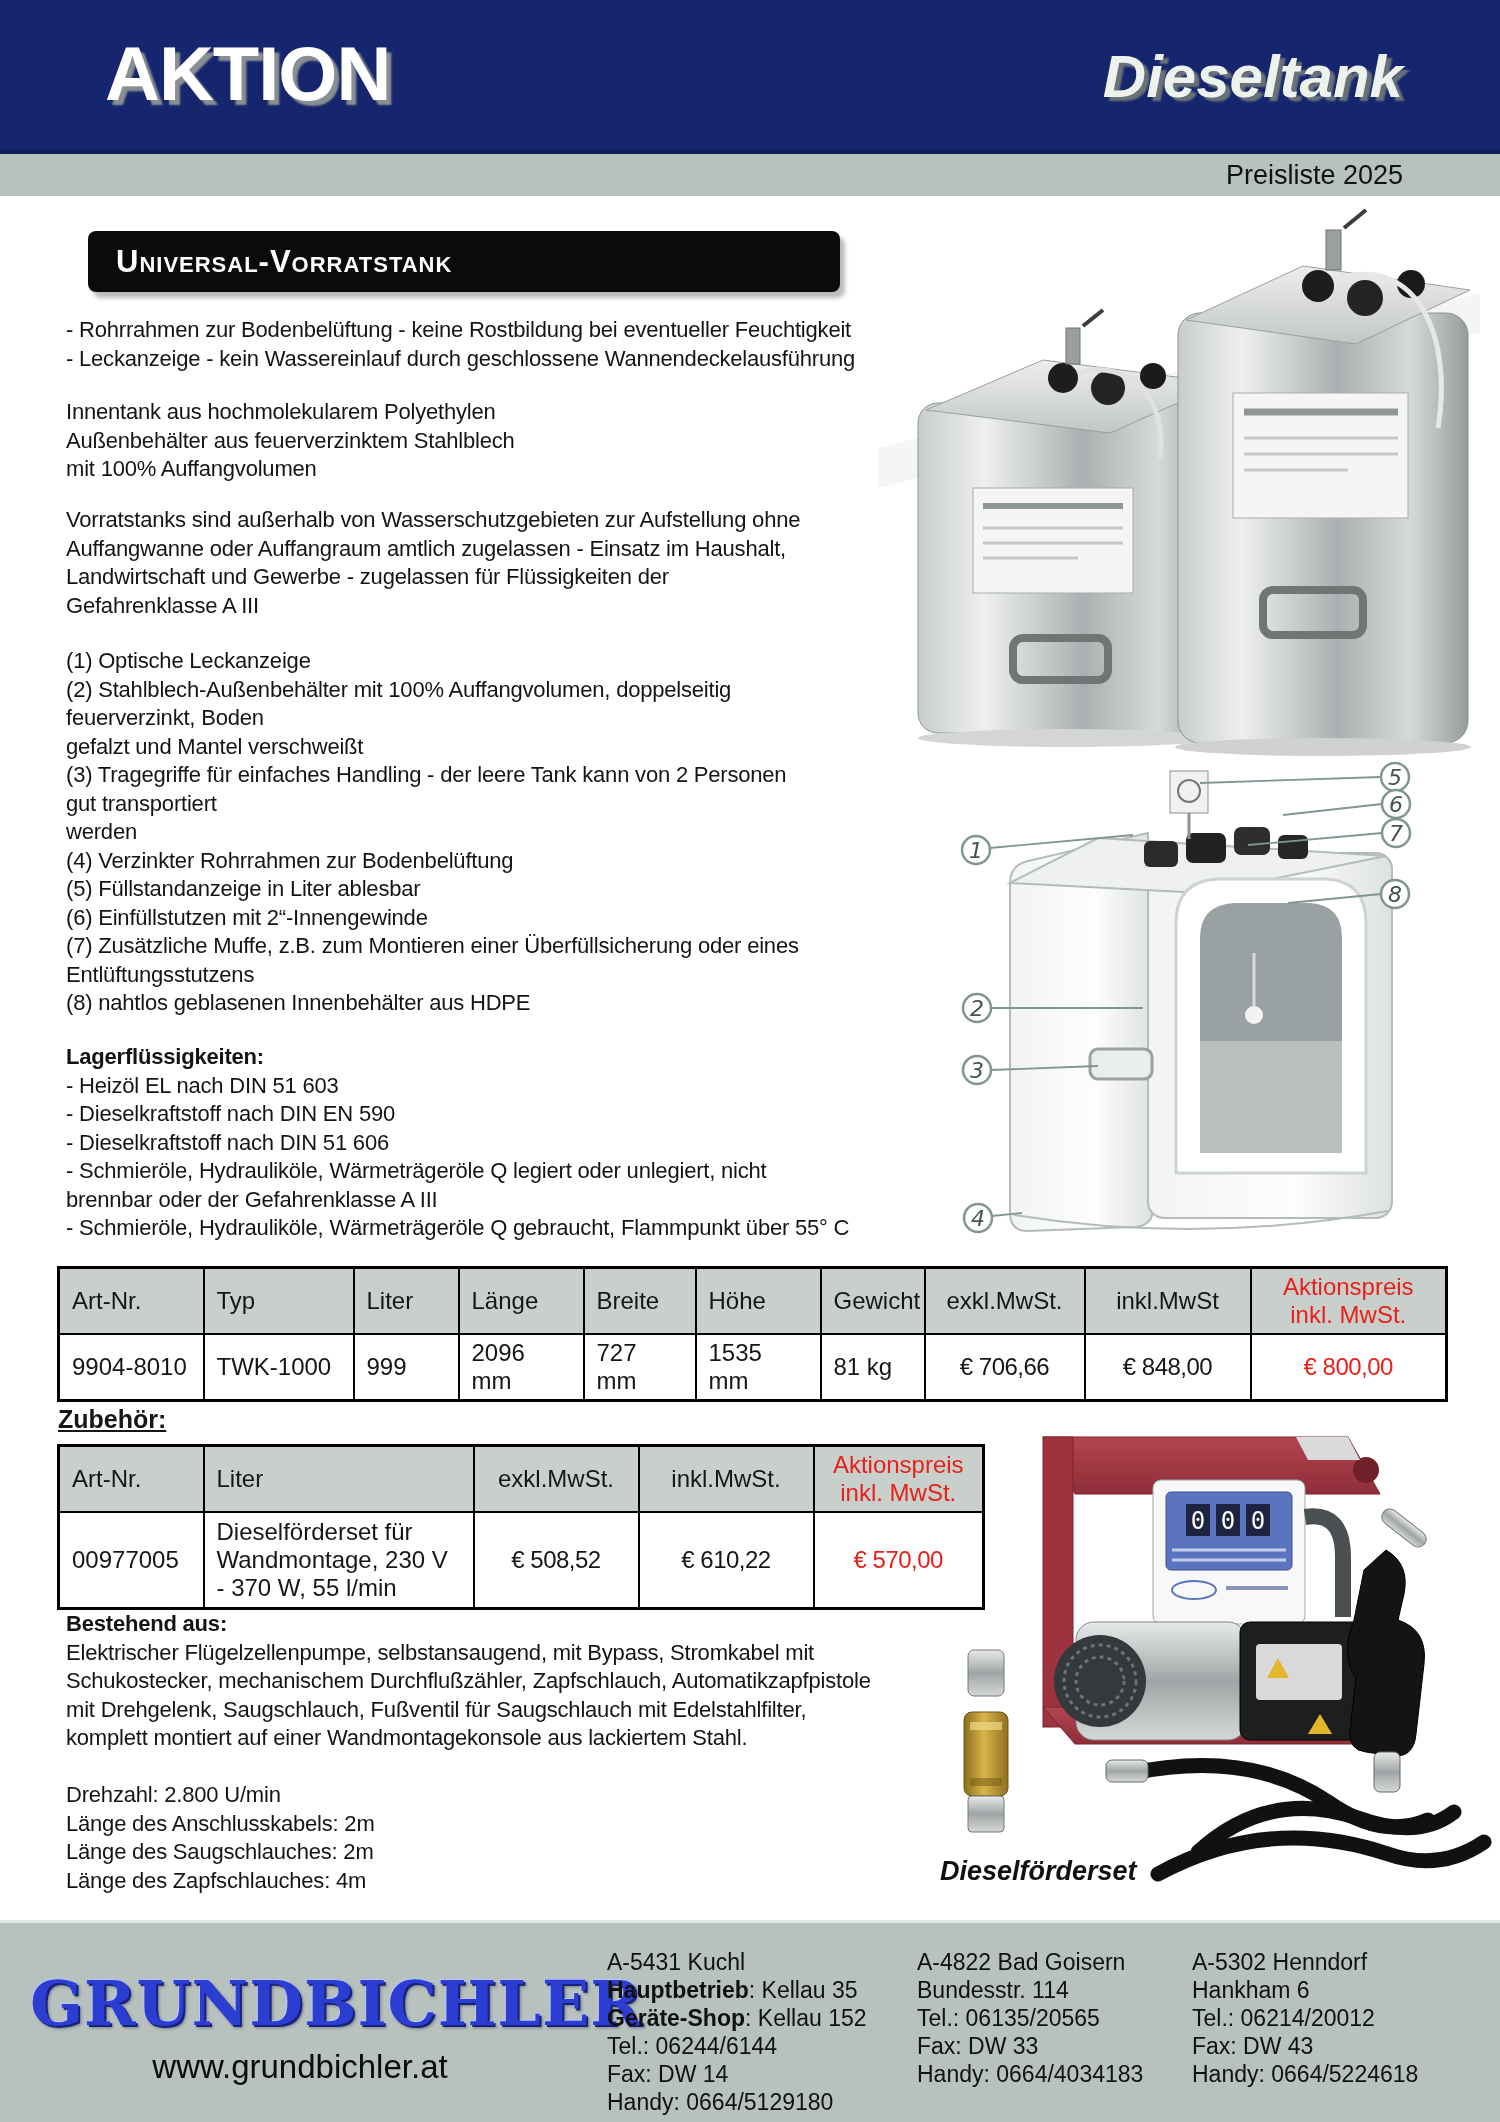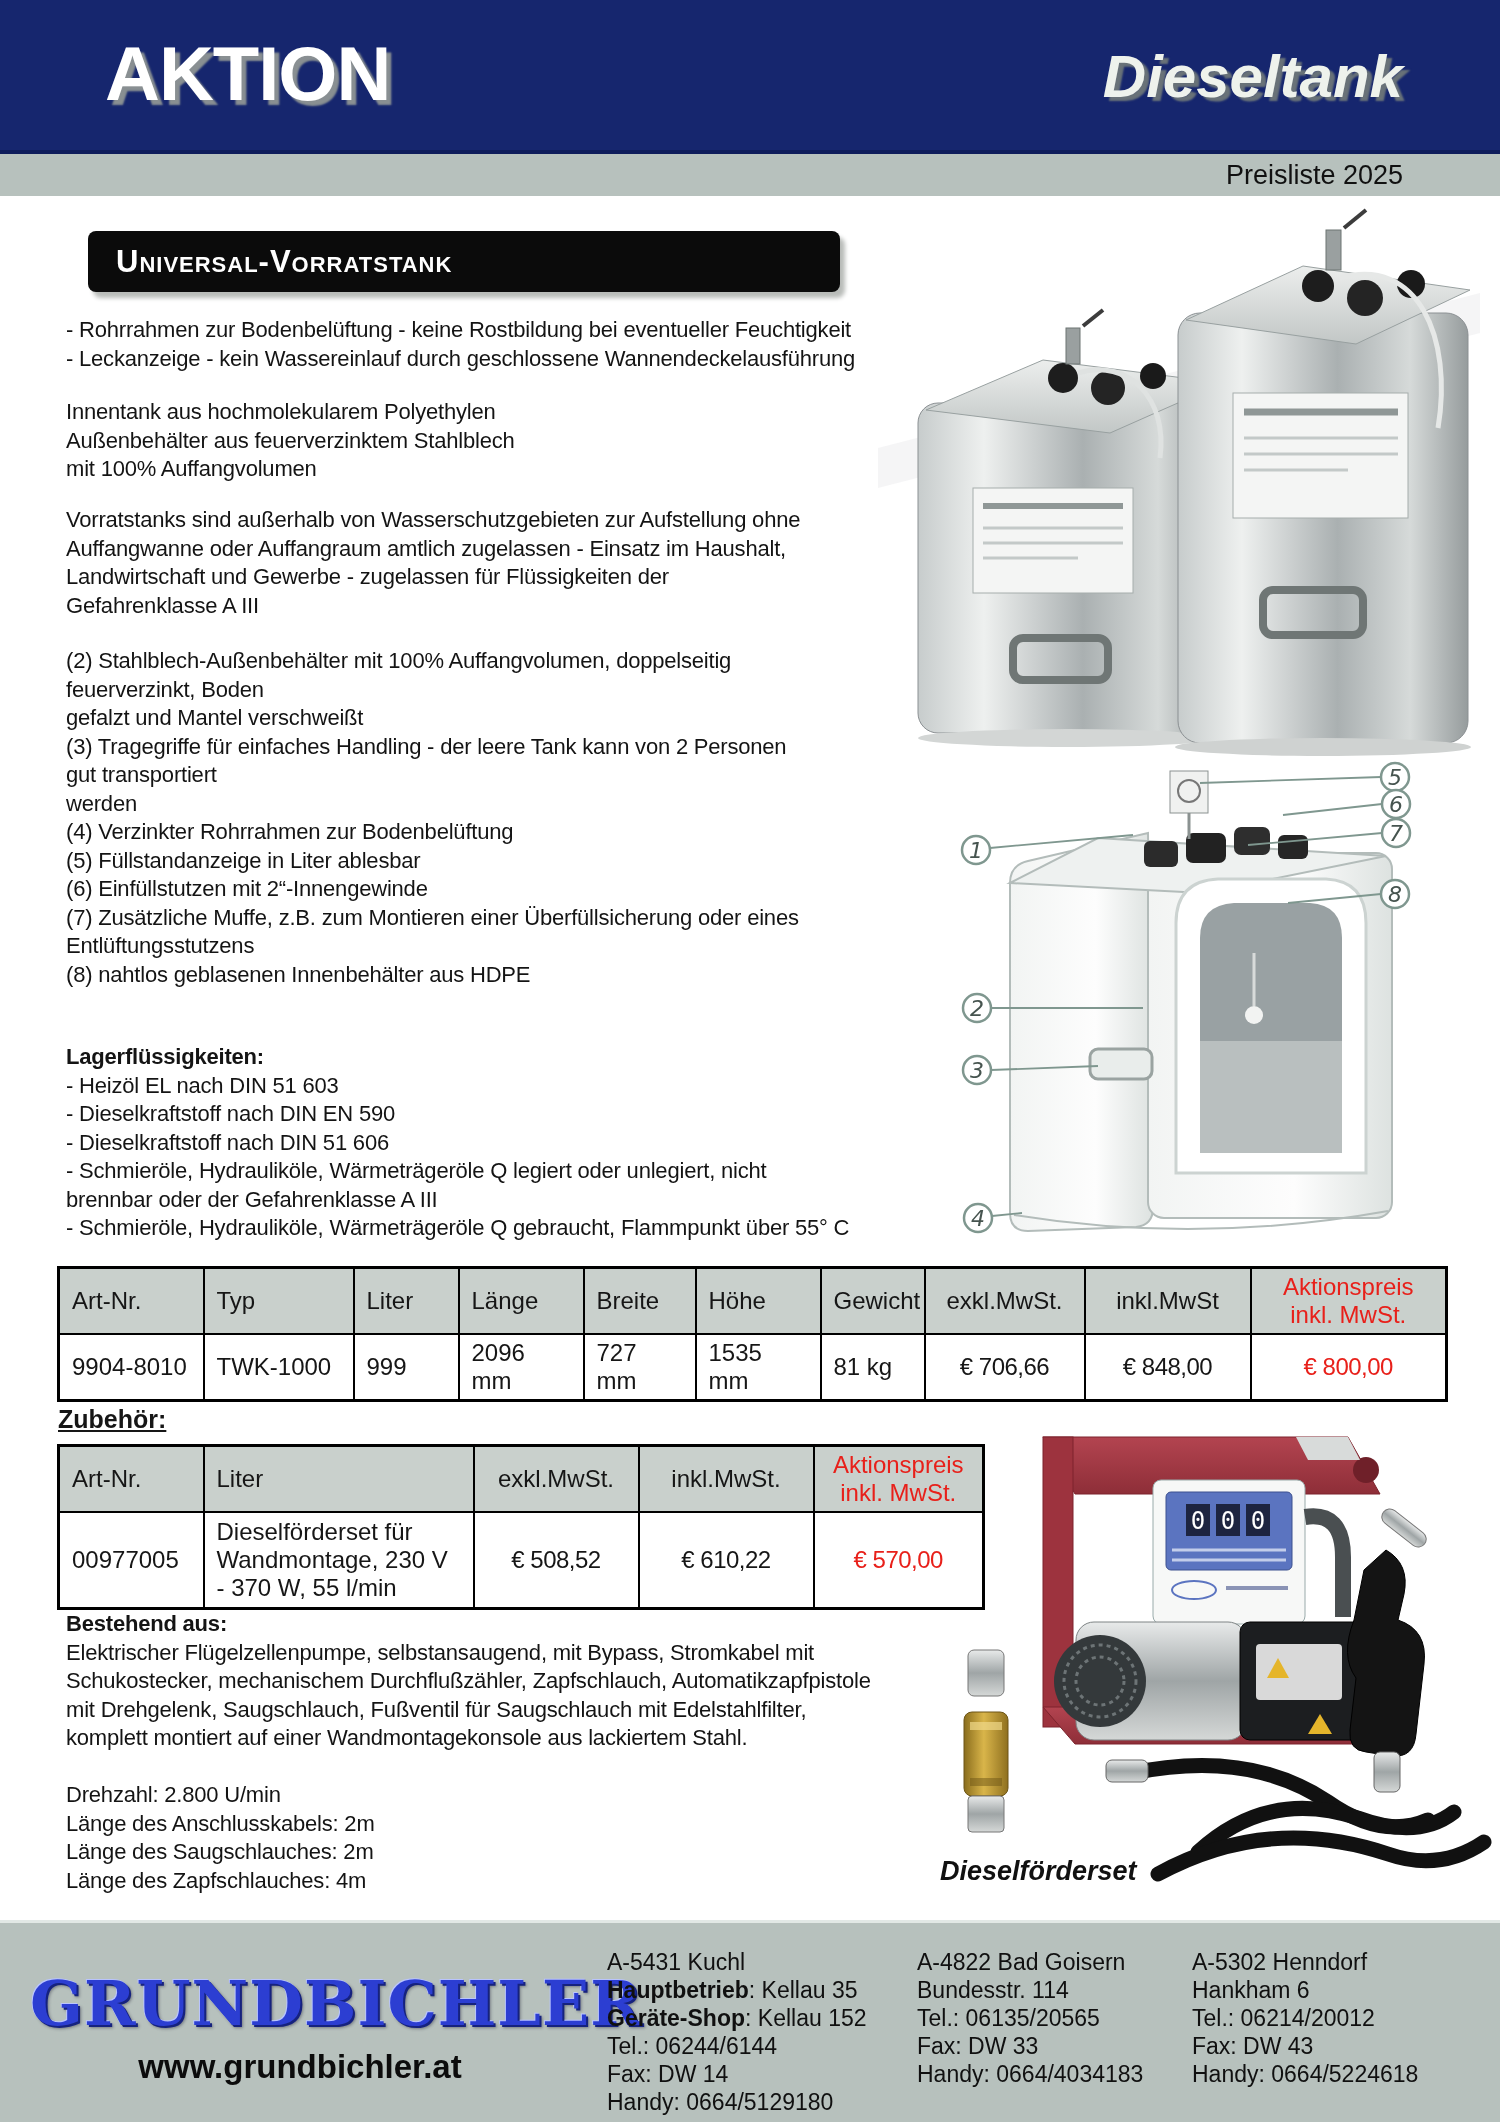--- a/index.html
+++ b/index.html
@@ -45,21 +45,21 @@
 
   
   .svgbox{position:absolute;}
   .caption{position:absolute;left:940px;top:1856px;font-size:27px;font-weight:bold;font-style:italic;color:#111;}
 
   
   .footer{position:absolute;left:0;top:1920px;width:1500px;height:202px;background:#b7c1bd;border-top:3px solid #e2e8e5;}
   .logo-wrap{position:absolute;left:30px;top:44px;width:540px;text-align:center;}
   .logo{font-family:"DejaVu Serif",serif;font-weight:bold;font-size:62px;letter-spacing:1px;color:#2c3ed2;
         text-shadow:2px 2px 0 #16227e,-1px -1px 0 #b9c4ff,3px 3px 3px rgba(40,40,60,.45);}
-  .website{margin-top:8px;font-size:33px;font-weight:bold;color:#0c0c0c;}
+  .website{margin-top:8px;font-size:33px;font-weight:normal;color:#0c0c0c;}
   .contact{position:absolute;top:25px;font-size:23px;line-height:28px;color:#101010;}
   .contact .tline{white-space:nowrap;}
   .c1{left:607px;} .c2{left:917px;} .c3{left:1192px;}
 </style>
 </head>
 <body>
 
 <div id="page">
 
   <div class="band-navy"></div>
@@ -82,20 +82,21 @@
       <div class="tline">Außenbehälter aus feuerverzinktem Stahlblech</div>
       <div class="tline">mit 100% Auffangvolumen</div>
     </div>
   <div class="tblock" style="top:506px;">
       <div class="tline">Vorratstanks sind außerhalb von Wasserschutzgebieten zur Aufstellung ohne</div>
       <div class="tline">Auffangwanne oder Auffangraum amtlich zugelassen - Einsatz im Haushalt,</div>
       <div class="tline">Landwirtschaft und Gewerbe - zugelassen für Flüssigkeiten der</div>
       <div class="tline">Gefahrenklasse A III</div>
     </div>
   <div class="tblock" style="top:647px;">
+      <div class="tline">(1) Optische Leckanzeige</div>
       <div class="tline">(2) Stahlblech-Außenbehälter mit 100% Auffangvolumen, doppelseitig</div>
       <div class="tline">feuerverzinkt, Boden</div>
       <div class="tline">gefalzt und Mantel verschweißt</div>
       <div class="tline">(3) Tragegriffe für einfaches Handling - der leere Tank kann von 2 Personen</div>
       <div class="tline">gut transportiert</div>
       <div class="tline">werden</div>
       <div class="tline">(4) Verzinkter Rohrrahmen zur Bodenbelüftung</div>
       <div class="tline">(5) Füllstandanzeige in Liter ablesbar</div>
       <div class="tline">(6) Einfüllstutzen mit 2“-Innengewinde</div>
       <div class="tline">(7) Zusätzliche Muffe, z.B. zum Montieren einer Überfüllsicherung oder eines</div>

